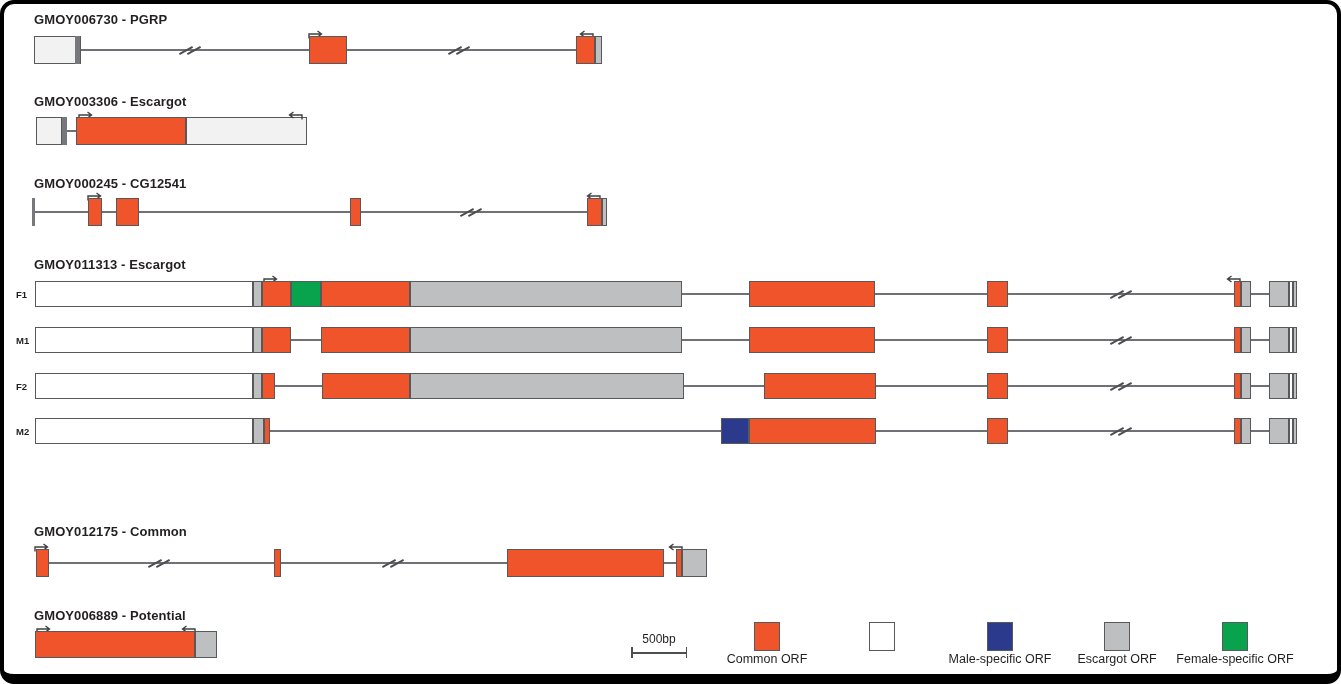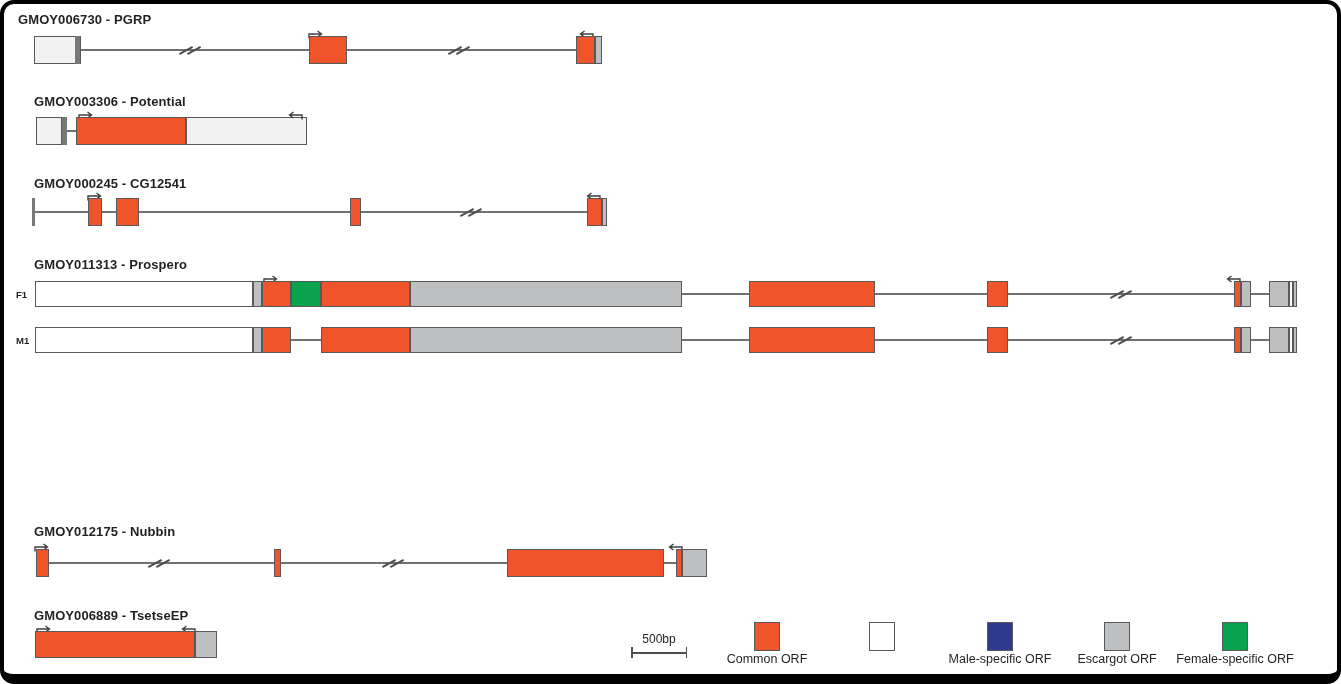--- a/index.html
+++ b/index.html
@@ -39,41 +39,41 @@
     position:absolute;width:80px;text-align:center;
     font-size:12px;color:#231F20;
   }
   .sline{position:absolute;background:#4d4e50;}
 </style>
 </head>
 <body>
 
 <div class="frame">
   <div class="content">
-      <div class="gene-title" style="left: 14px; top: 8px;">GMOY006730 - PGRP</div>
+      <div class="gene-title" style="left: 30px; top: 8px;">GMOY006730 - PGRP</div>
       <div class="row" style="top: 32px; height: 28px;">
         <div class="exon" style="left: 30px; width: 47px; background: rgb(242, 242, 242);"></div>
         <div class="bar" style="left: 71px; width: 5px; background: rgb(119, 120, 123);"></div>
         <div class="tline" style="left: 77px; width: 228px; top: 13.25px;"></div>
         <div class="slash" style="left: 181px; top: 6.5px; transform: rotate(62deg);"></div>
         <div class="slash" style="left: 189px; top: 6.5px; transform: rotate(62deg);"></div>
         <div class="arrow" style="left: 304px; top: -11px;"><svg width="15" height="9" viewBox="0 0 15 9">
             <path d="M1,8.5 L1,4 L13,4 M9.5,1 L13.5,4 L9.5,7" fill="none" stroke="#404041" stroke-width="1.4"></path>
           </svg></div>
         <div class="exon" style="left: 305px; width: 38px; background: rgb(240, 84, 43);"></div>
         <div class="tline" style="left: 343px; width: 229px; top: 13.25px;"></div>
         <div class="slash" style="left: 450px; top: 6.5px; transform: rotate(62deg);"></div>
         <div class="slash" style="left: 458px; top: 6.5px; transform: rotate(62deg);"></div>
         <div class="arrow" style="left: 575px; top: -11px;"><svg width="15" height="9" viewBox="0 0 15 9">
             <path d="M14,8.5 L14,4 L2,4 M5.5,1 L1.5,4 L5.5,7" fill="none" stroke="#404041" stroke-width="1.4"></path>
           </svg></div>
         <div class="exon" style="left: 572px; width: 19px; background: rgb(240, 84, 43);"></div>
         <div class="exon" style="left: 591px; width: 7px; background: rgb(189, 191, 193);"></div>
       </div>
-      <div class="gene-title" style="left: 30px; top: 90px;">GMOY003306 - Potential</div>
+      <div class="gene-title" style="left: 30px; top: 90px;">GMOY003306 - Escargot</div>
       <div class="row" style="top: 113px; height: 28px;">
         <div class="exon" style="left: 32px; width: 26px; background: rgb(242, 242, 242);"></div>
         <div class="bar" style="left: 58px; width: 5px; background: rgb(119, 120, 123);"></div>
         <div class="tline" style="left: 63px; width: 9px; top: 13.25px;"></div>
         <div class="arrow" style="left: 74px; top: -11px;"><svg width="15" height="9" viewBox="0 0 15 9">
             <path d="M1,8.5 L1,4 L13,4 M9.5,1 L13.5,4 L9.5,7" fill="none" stroke="#404041" stroke-width="1.4"></path>
           </svg></div>
         <div class="exon" style="left: 72px; width: 110px; background: rgb(240, 84, 43);"></div>
         <div class="exon" style="left: 182px; width: 121px; background: rgb(242, 242, 242);"></div>
         <div class="arrow" style="left: 284px; top: -11px;"><svg width="15" height="9" viewBox="0 0 15 9">
@@ -94,21 +94,21 @@
         <div class="exon" style="left: 346px; width: 11px; background: rgb(240, 84, 43);"></div>
         <div class="tline" style="left: 357px; width: 226px; top: 13.25px;"></div>
         <div class="slash" style="left: 462px; top: 6.5px; transform: rotate(62deg);"></div>
         <div class="slash" style="left: 470px; top: 6.5px; transform: rotate(62deg);"></div>
         <div class="arrow" style="left: 582px; top: -11px;"><svg width="15" height="9" viewBox="0 0 15 9">
             <path d="M14,8.5 L14,4 L2,4 M5.5,1 L1.5,4 L5.5,7" fill="none" stroke="#404041" stroke-width="1.4"></path>
           </svg></div>
         <div class="exon" style="left: 583px; width: 15px; background: rgb(240, 84, 43);"></div>
         <div class="exon" style="left: 598px; width: 5px; background: rgb(189, 191, 193);"></div>
       </div>
-      <div class="gene-title" style="left: 30px; top: 253px;">GMOY011313 - Prospero</div>
+      <div class="gene-title" style="left: 30px; top: 253px;">GMOY011313 - Escargot</div>
       <div class="row" style="top: 277px; height: 26px;">
         <div class="row-label">F1</div>
         <div class="exon" style="left: 31px; width: 218px; background: rgb(255, 255, 255);"></div>
         <div class="exon" style="left: 249px; width: 9px; background: rgb(189, 191, 193);"></div>
         <div class="arrow" style="left: 259px; top: -11px;"><svg width="15" height="9" viewBox="0 0 15 9">
             <path d="M1,8.5 L1,4 L13,4 M9.5,1 L13.5,4 L9.5,7" fill="none" stroke="#404041" stroke-width="1.4"></path>
           </svg></div>
         <div class="exon" style="left: 258px; width: 29px; background: rgb(240, 84, 43);"></div>
         <div class="exon" style="left: 287px; width: 30px; background: rgb(10, 163, 77);"></div>
         <div class="exon" style="left: 317px; width: 89px; background: rgb(240, 84, 43);"></div>
@@ -145,42 +145,84 @@
         <div class="tline" style="left: 1004px; width: 226px; top: 12.25px;"></div>
         <div class="slash" style="left: 1112px; top: 5.5px; transform: rotate(62deg);"></div>
         <div class="slash" style="left: 1120px; top: 5.5px; transform: rotate(62deg);"></div>
         <div class="exon" style="left: 1230px; width: 7px; background: rgb(240, 84, 43);"></div>
         <div class="exon" style="left: 1237px; width: 10px; background: rgb(189, 191, 193);"></div>
         <div class="tline" style="left: 1247px; width: 18px; top: 12.25px;"></div>
         <div class="exon" style="left: 1265px; width: 20px; background: rgb(189, 191, 193);"></div>
         <div class="exon" style="left: 1285px; width: 4px; background: rgb(255, 255, 255);"></div>
         <div class="exon" style="left: 1289px; width: 4px; background: rgb(189, 191, 193);"></div>
       </div>
-      <div class="gene-title" style="left: 30px; top: 520px;">GMOY012175 - Nubbin</div>
+      <div class="row" style="top: 369px; height: 26px;">
+        <div class="row-label">F2</div>
+        <div class="exon" style="left: 31px; width: 218px; background: rgb(255, 255, 255);"></div>
+        <div class="exon" style="left: 249px; width: 9px; background: rgb(189, 191, 193);"></div>
+        <div class="exon" style="left: 258px; width: 13px; background: rgb(240, 84, 43);"></div>
+        <div class="tline" style="left: 271px; width: 47px; top: 12.25px;"></div>
+        <div class="exon" style="left: 318px; width: 88px; background: rgb(240, 84, 43);"></div>
+        <div class="exon" style="left: 406px; width: 274px; background: rgb(189, 191, 193);"></div>
+        <div class="tline" style="left: 680px; width: 80px; top: 12.25px;"></div>
+        <div class="exon" style="left: 760px; width: 112px; background: rgb(240, 84, 43);"></div>
+        <div class="tline" style="left: 872px; width: 111px; top: 12.25px;"></div>
+        <div class="exon" style="left: 983px; width: 21px; background: rgb(240, 84, 43);"></div>
+        <div class="tline" style="left: 1004px; width: 226px; top: 12.25px;"></div>
+        <div class="slash" style="left: 1112px; top: 5.5px; transform: rotate(62deg);"></div>
+        <div class="slash" style="left: 1120px; top: 5.5px; transform: rotate(62deg);"></div>
+        <div class="exon" style="left: 1230px; width: 7px; background: rgb(240, 84, 43);"></div>
+        <div class="exon" style="left: 1237px; width: 10px; background: rgb(189, 191, 193);"></div>
+        <div class="tline" style="left: 1247px; width: 18px; top: 12.25px;"></div>
+        <div class="exon" style="left: 1265px; width: 20px; background: rgb(189, 191, 193);"></div>
+        <div class="exon" style="left: 1285px; width: 4px; background: rgb(255, 255, 255);"></div>
+        <div class="exon" style="left: 1289px; width: 4px; background: rgb(189, 191, 193);"></div>
+      </div>
+      <div class="row" style="top: 414px; height: 26px;">
+        <div class="row-label">M2</div>
+        <div class="exon" style="left: 31px; width: 218px; background: rgb(255, 255, 255);"></div>
+        <div class="exon" style="left: 249px; width: 11px; background: rgb(189, 191, 193);"></div>
+        <div class="exon" style="left: 260px; width: 6px; background: rgb(240, 84, 43);"></div>
+        <div class="tline" style="left: 266px; width: 451px; top: 12.25px;"></div>
+        <div class="exon" style="left: 717px; width: 28px; background: rgb(43, 58, 140);"></div>
+        <div class="exon" style="left: 745px; width: 127px; background: rgb(240, 84, 43);"></div>
+        <div class="tline" style="left: 872px; width: 111px; top: 12.25px;"></div>
+        <div class="exon" style="left: 983px; width: 21px; background: rgb(240, 84, 43);"></div>
+        <div class="tline" style="left: 1004px; width: 226px; top: 12.25px;"></div>
+        <div class="slash" style="left: 1112px; top: 5.5px; transform: rotate(62deg);"></div>
+        <div class="slash" style="left: 1120px; top: 5.5px; transform: rotate(62deg);"></div>
+        <div class="exon" style="left: 1230px; width: 7px; background: rgb(240, 84, 43);"></div>
+        <div class="exon" style="left: 1237px; width: 10px; background: rgb(189, 191, 193);"></div>
+        <div class="tline" style="left: 1247px; width: 18px; top: 12.25px;"></div>
+        <div class="exon" style="left: 1265px; width: 20px; background: rgb(189, 191, 193);"></div>
+        <div class="exon" style="left: 1285px; width: 4px; background: rgb(255, 255, 255);"></div>
+        <div class="exon" style="left: 1289px; width: 4px; background: rgb(189, 191, 193);"></div>
+      </div>
+      <div class="gene-title" style="left: 30px; top: 520px;">GMOY012175 - Common</div>
       <div class="row" style="top: 545px; height: 28px;">
         <div class="arrow" style="left: 30px; top: -11px;"><svg width="15" height="9" viewBox="0 0 15 9">
             <path d="M1,8.5 L1,4 L13,4 M9.5,1 L13.5,4 L9.5,7" fill="none" stroke="#404041" stroke-width="1.4"></path>
           </svg></div>
         <div class="exon" style="left: 32px; width: 13px; background: rgb(240, 84, 43);"></div>
         <div class="tline" style="left: 45px; width: 225px; top: 13.25px;"></div>
         <div class="slash" style="left: 150px; top: 6.5px; transform: rotate(62deg);"></div>
         <div class="slash" style="left: 158px; top: 6.5px; transform: rotate(62deg);"></div>
         <div class="exon" style="left: 270px; width: 7px; background: rgb(240, 84, 43);"></div>
         <div class="tline" style="left: 277px; width: 226px; top: 13.25px;"></div>
         <div class="slash" style="left: 384px; top: 6.5px; transform: rotate(62deg);"></div>
         <div class="slash" style="left: 392px; top: 6.5px; transform: rotate(62deg);"></div>
         <div class="exon" style="left: 503px; width: 157px; background: rgb(240, 84, 43);"></div>
         <div class="tline" style="left: 660px; width: 12px; top: 13.25px;"></div>
         <div class="arrow" style="left: 664px; top: -11px;"><svg width="15" height="9" viewBox="0 0 15 9">
             <path d="M14,8.5 L14,4 L2,4 M5.5,1 L1.5,4 L5.5,7" fill="none" stroke="#404041" stroke-width="1.4"></path>
           </svg></div>
         <div class="exon" style="left: 672px; width: 6px; background: rgb(240, 84, 43);"></div>
         <div class="exon" style="left: 678px; width: 25px; background: rgb(189, 191, 193);"></div>
       </div>
-      <div class="gene-title" style="left: 30px; top: 604px;">GMOY006889 - TsetseEP</div>
+      <div class="gene-title" style="left: 30px; top: 604px;">GMOY006889 - Potential</div>
       <div class="row" style="top: 627px; height: 27px;">
         <div class="arrow" style="left: 32px; top: -11px;"><svg width="15" height="9" viewBox="0 0 15 9">
             <path d="M1,8.5 L1,4 L13,4 M9.5,1 L13.5,4 L9.5,7" fill="none" stroke="#404041" stroke-width="1.4"></path>
           </svg></div>
         <div class="arrow" style="left: 177px; top: -11px;"><svg width="15" height="9" viewBox="0 0 15 9">
             <path d="M14,8.5 L14,4 L2,4 M5.5,1 L1.5,4 L5.5,7" fill="none" stroke="#404041" stroke-width="1.4"></path>
           </svg></div>
         <div class="exon" style="left: 31px; width: 160px; background: rgb(240, 84, 43);"></div>
         <div class="exon" style="left: 191px; width: 22px; background: rgb(189, 191, 193);"></div>
       </div>

